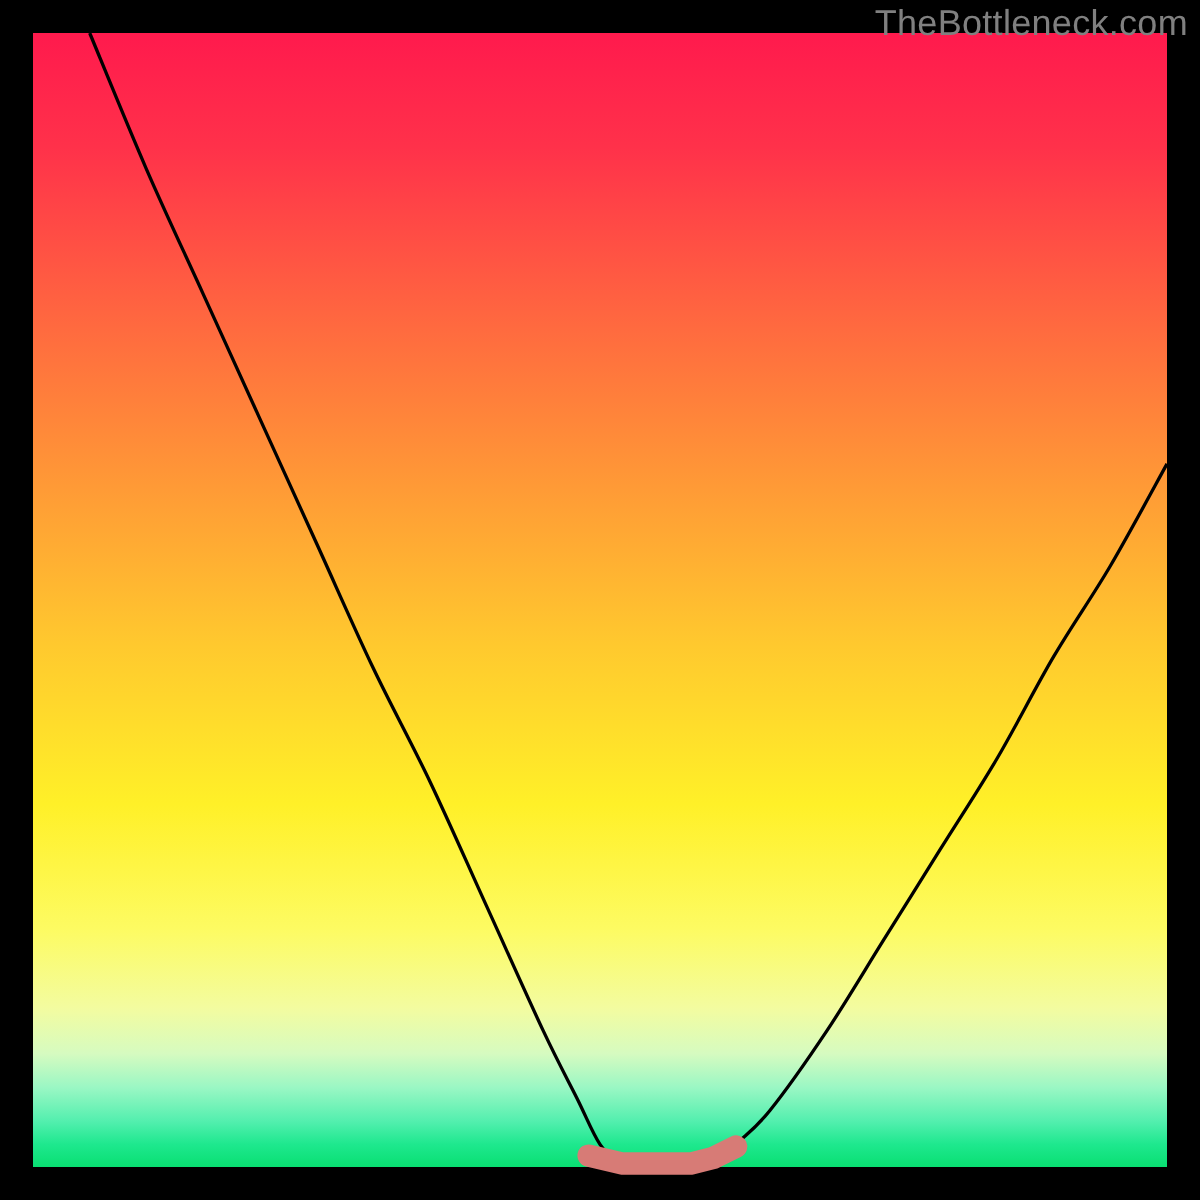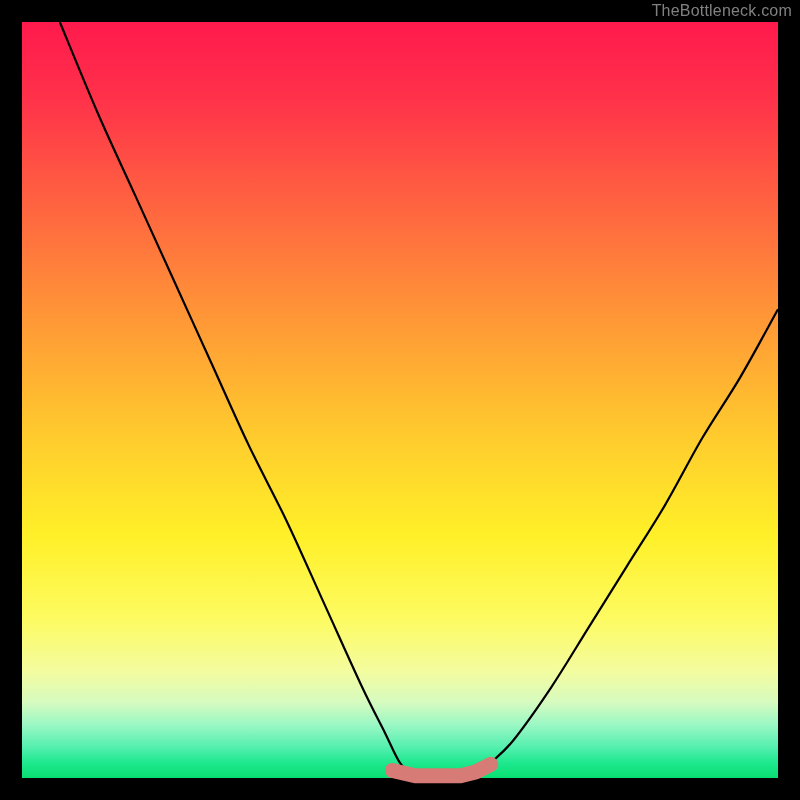--- a/index.html
+++ b/index.html
@@ -41,21 +41,21 @@
       #52efae 96%,
       #1ee88e 98%,
       #09df72 100%
     );
   }
   .watermark {
     position: absolute;
     top: 2px;
     right: 8px;
     color: #808080;
-    font-size: 16px;
+    font-size: 24px;
     letter-spacing: 0.2px;
     user-select: none;
   }
   svg.curves {
     position: absolute;
     left: 22px;
     top: 22px;
     width: 756px;
     height: 756px;
     overflow: visible;

